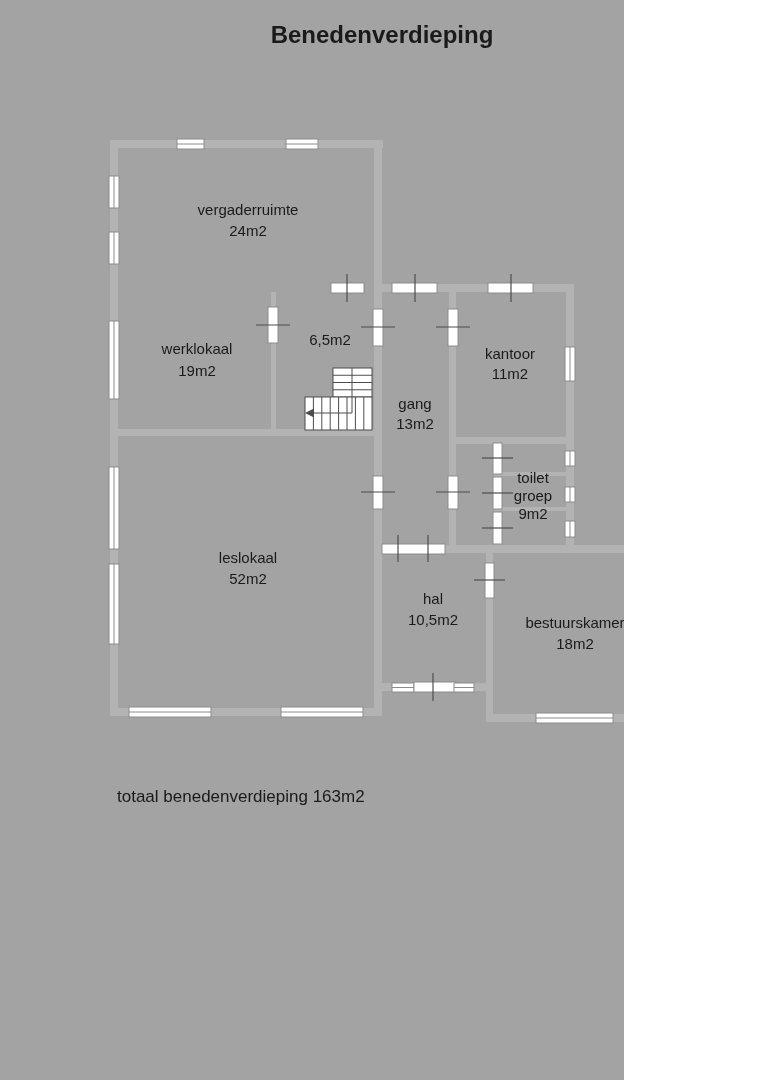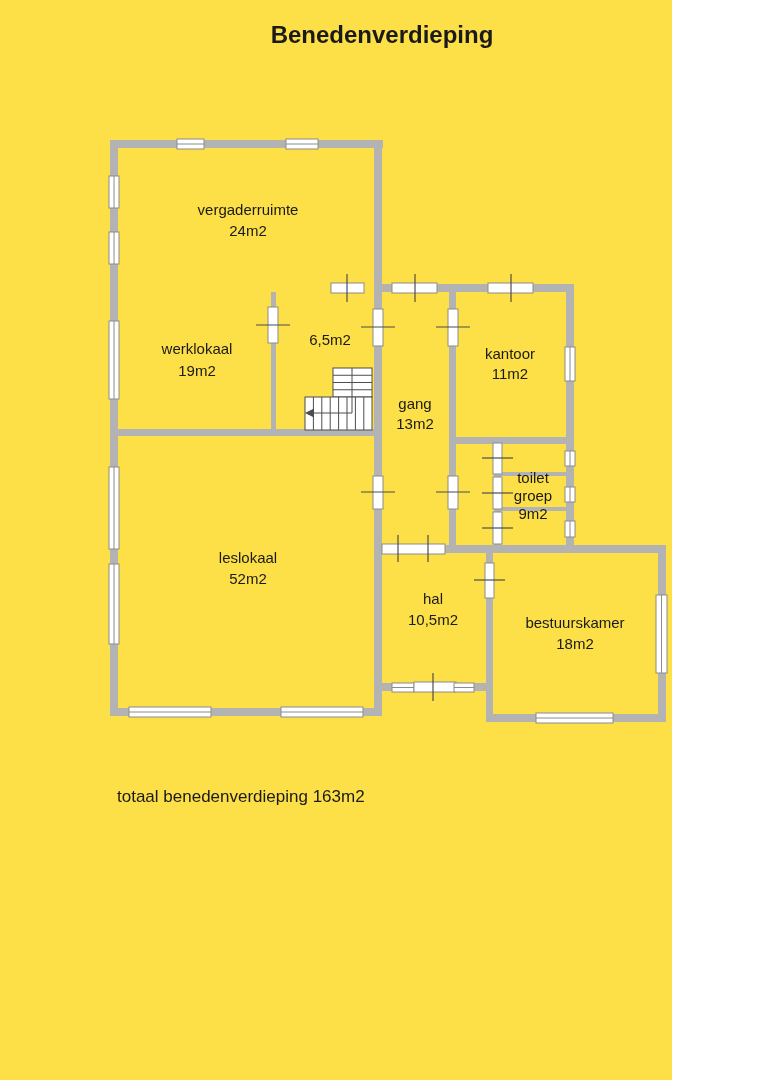--- a/index.html
+++ b/index.html
@@ -2,21 +2,21 @@
 <html style="--wall: #b3b3b3; --opening-outline: #8c8c8c; --tick: #4d4d4d; --text: #1a1a1a;"><head>
 <meta charset="utf-8">
 <style>
   :root{
     --wall:#b3b3b3;
     --opening-outline:#8c8c8c;
     --tick:#4d4d4d;
     --text:#1a1a1a;
   }
   html,body{margin:0;padding:0;background:#ffffff;}
-  .page{position:relative;width:672px;height:1080px;background:#fde047;overflow:hidden;}
+  .page{position:relative;width:624px;height:1080px;background:#a3a3a3;overflow:hidden;}
   svg{display:block;}
   .wall{fill:var(--wall);stroke:none;}
   .open-rect{fill:#ffffff;stroke:var(--opening-outline);stroke-width:1;}
   .pane{stroke:var(--opening-outline);stroke-width:1;fill:none;}
   .tick{stroke:var(--tick);stroke-width:1.2;fill:none;}
   .stair-box{fill:#ffffff;stroke:var(--tick);stroke-width:1;}
   .stair-line{stroke:var(--tick);stroke-width:1;fill:none;}
   .walk{stroke:var(--tick);stroke-width:1;fill:none;}
   .arrow{fill:var(--tick);stroke:none;}
   text{fill:var(--text);font-family:"Liberation Sans",sans-serif;}

